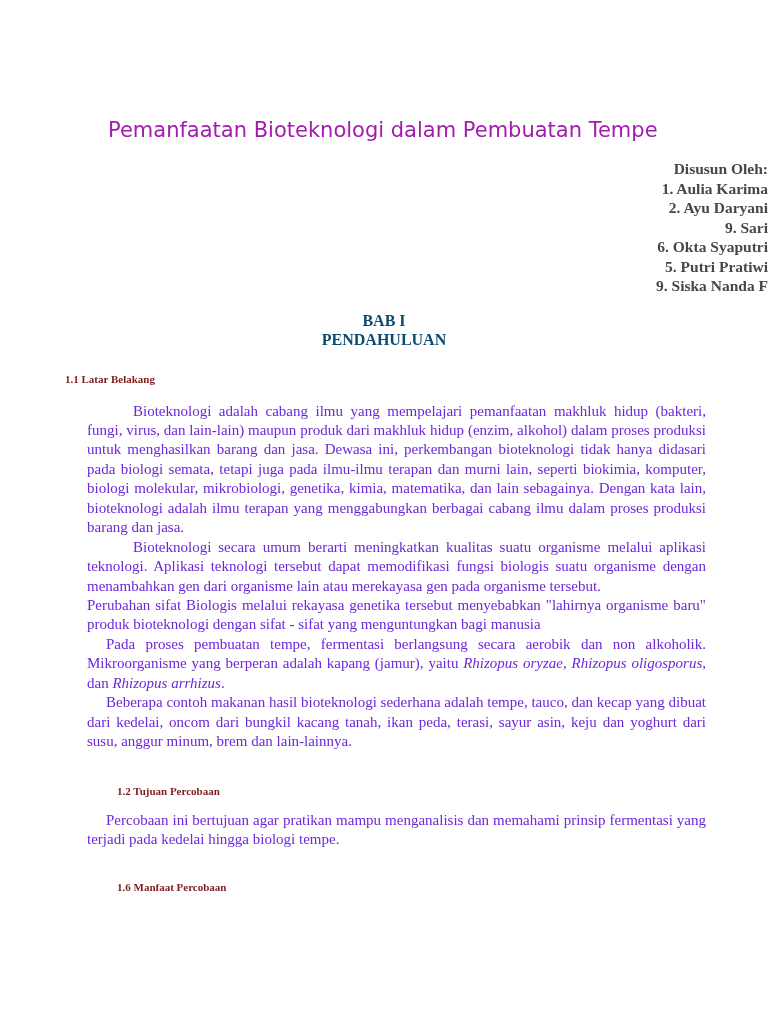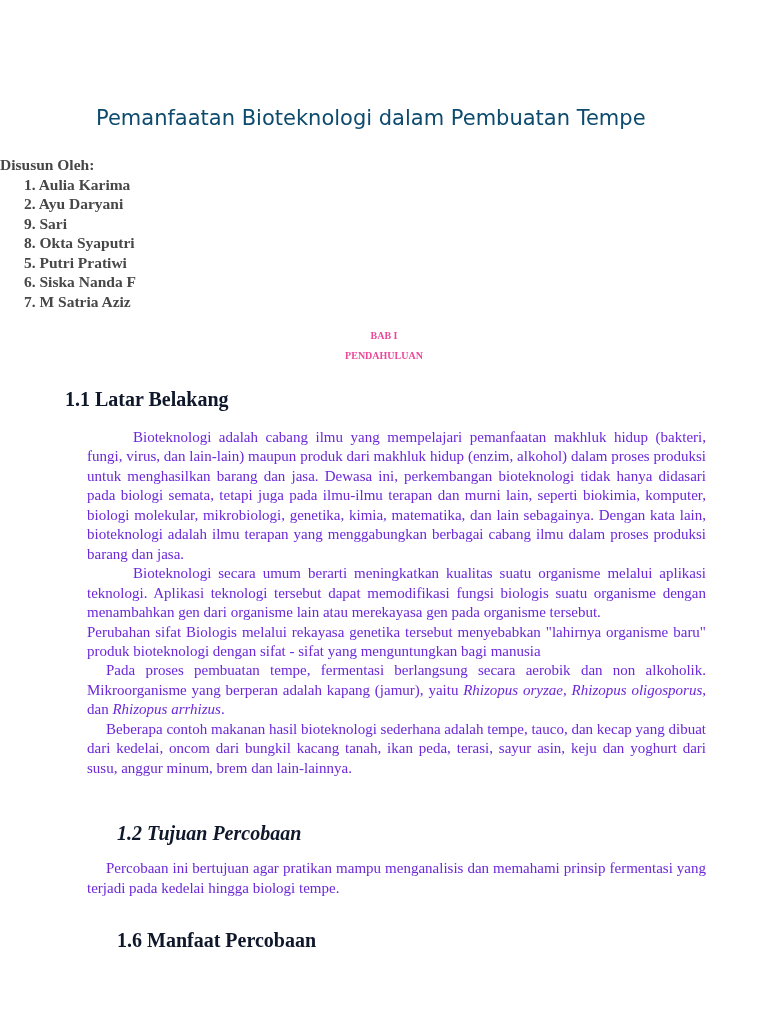--- a/index.html
+++ b/index.html
@@ -10,68 +10,68 @@
     font-family: "Liberation Serif", serif;
     overflow: hidden;
   }
   .page {
     position: relative;
     width: 768px;
     height: 1024px;
     background: #ffffff;
   }
   .doc-title {
-    margin: 4px;
+    margin: 16px;
     padding: 101px 3px 0 92px;
     font-family: "DejaVu Sans", sans-serif;
     font-weight: normal;
     font-size: 21px;
     line-height: 26px;
-    color: #0c4a6e;
+    color: #a21caf;
     letter-spacing: 0px;
   }
   .byline {
-    margin-top: 24px;
-    text-align: left;
+    margin-top: 16px;
+    text-align: right;
     font-weight: bold;
     font-size: 15.5px;
     line-height: 19.5px;
     color: #474747;
   }
   .byline .byline-heading { margin: 0; }
   .byline .author { margin: 0; padding-left: 24px; }
   .chapter {
     margin-top: 15px;
     text-align: center;
     font-weight: bold;
-    font-size: 10px;
+    font-size: 16px;
     line-height: 19.5px;
-    color: #ec4899;
+    color: #0c4a6e;
   }
   .chapter p { margin: 0; }
   .content {
     margin-left: 87px;
     margin-right: 62px;
     color: #2f2f2f;
   }
   .sec-heading {
-    font-size: 20px;
+    font-size: 11px;
     font-weight: bold;
     margin: 0;
-    color: #0f172a;
+    color: #7f1d1d;
   }
   .sec-heading.outdent {
     margin-left: -22px;
     margin-top: 23px;
     margin-bottom: 17px;
   }
   .sec-heading.indent {
     margin-left: 30px;
   }
-  #sec-2 .sec-heading { margin-top: 44px; margin-bottom: 14px; font-style: italic; }
+  #sec-2 .sec-heading { margin-top: 33px; margin-bottom: 14px; }
   #sec-3 .sec-heading { margin-top: 31px; }
   .paragraphs p {
     margin: 0;
     font-size: 15px;
     line-height: 19.45px;
     text-align: justify;
     color: #6d28d9;
   }
   .paragraphs p.ind-large { text-indent: 46px; }
   .paragraphs p.ind-small { text-indent: 19px; }
@@ -84,24 +84,23 @@
 <div class="page">
 
   <h1 class="doc-title">Pemanfaatan Bioteknologi dalam Pembuatan Tempe</h1>
 
   <div class="byline">
     <p class="byline-heading">Disusun Oleh:</p>
     <div>
         <p class="author">1. Aulia Karima</p>
         <p class="author">2. Ayu Daryani</p>
         <p class="author">9. Sari</p>
-        <p class="author">8. Okta Syaputri</p>
+        <p class="author">6. Okta Syaputri</p>
         <p class="author">5. Putri Pratiwi</p>
-        <p class="author">6. Siska Nanda F</p>
-        <p class="author">7. M Satria Aziz</p>
+        <p class="author">9. Siska Nanda F</p>
       </div>
   </div>
 
   <div class="chapter">
     <p>BAB I</p>
     <p>PENDAHULUAN</p>
   </div>
 
   <div class="content">
 

